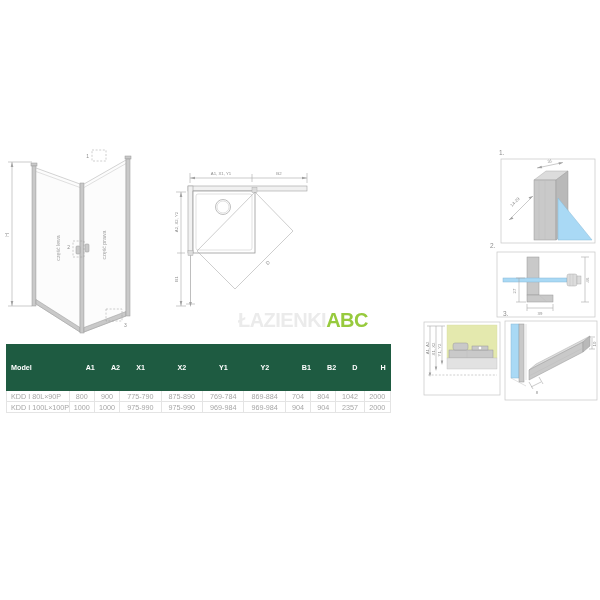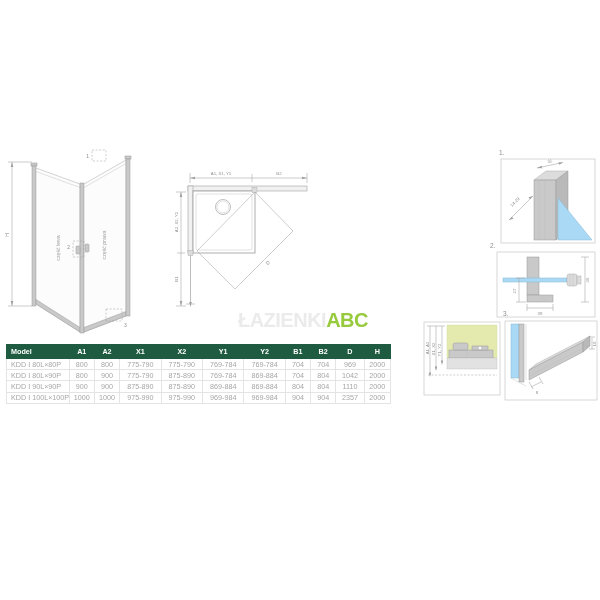--- a/index.html
+++ b/index.html
@@ -28,21 +28,21 @@
   .wallfill{fill:var(--wall-yellow);stroke:#d6dba0;stroke-width:.4;}
   
   #logo{left:200px;top:303px;width:168px;text-align:right;font-size:20px;font-weight:bold;
         letter-spacing:-.5px;white-space:nowrap;line-height:34px;}
   #logo .wm{color:var(--watermark-gray);}
   #logo .brand{color:var(--brand-green);}
   
   #spec-table-wrap{left:6px;top:344px;width:385px;}
   table{border-collapse:collapse;width:385px;table-layout:fixed;font-size:7.2px;}
   th{background:var(--header-green);color:#fff;font-weight:bold;height:13px;
-     border:1px solid var(--header-green);padding:0;text-align:center;}
+     border:1px solid var(--header-green);padding:16px;text-align:center;}
   td{color:var(--cell-text);border:1px solid #e4e4e4;height:10.2px;padding:0;
      text-align:center;background:#fff;white-space:nowrap;overflow:hidden;}
   th.model-col,td.model-col{text-align:left;padding-left:4px;}
   col.c-model{width:62px;} col.c-sm{width:25px;} col.c-rng{width:41px;}
   col.c-d{width:28px;} col.c-h{width:26px;}
 </style>
 </head>
 <body>
 
 <div id="canvas">
@@ -257,56 +257,30 @@
             <th>Y1</th>
             <th>Y2</th>
             <th>B1</th>
             <th>B2</th>
             <th>D</th>
             <th>H</th>
           </tr>
         </thead>
       <tbody id="tbody">
           <tr>
-            <td class="model-col">KDD I 80L×80P</td>
-            <td>800</td>
-            <td>800</td>
-            <td>775-790</td>
-            <td>775-790</td>
-            <td>769-784</td>
-            <td>769-784</td>
-            <td>704</td>
-            <td>704</td>
-            <td>969</td>
-            <td>2000</td>
-          </tr>
-          <tr>
             <td class="model-col">KDD I 80L×90P</td>
             <td>800</td>
             <td>900</td>
             <td>775-790</td>
             <td>875-890</td>
             <td>769-784</td>
             <td>869-884</td>
             <td>704</td>
             <td>804</td>
             <td>1042</td>
-            <td>2000</td>
-          </tr>
-          <tr>
-            <td class="model-col">KDD I 90L×90P</td>
-            <td>900</td>
-            <td>900</td>
-            <td>875-890</td>
-            <td>875-890</td>
-            <td>869-884</td>
-            <td>869-884</td>
-            <td>804</td>
-            <td>804</td>
-            <td>1110</td>
             <td>2000</td>
           </tr>
           <tr>
             <td class="model-col">KDD I 100L×100P</td>
             <td>1000</td>
             <td>1000</td>
             <td>975-990</td>
             <td>975-990</td>
             <td>969-984</td>
             <td>969-984</td>

